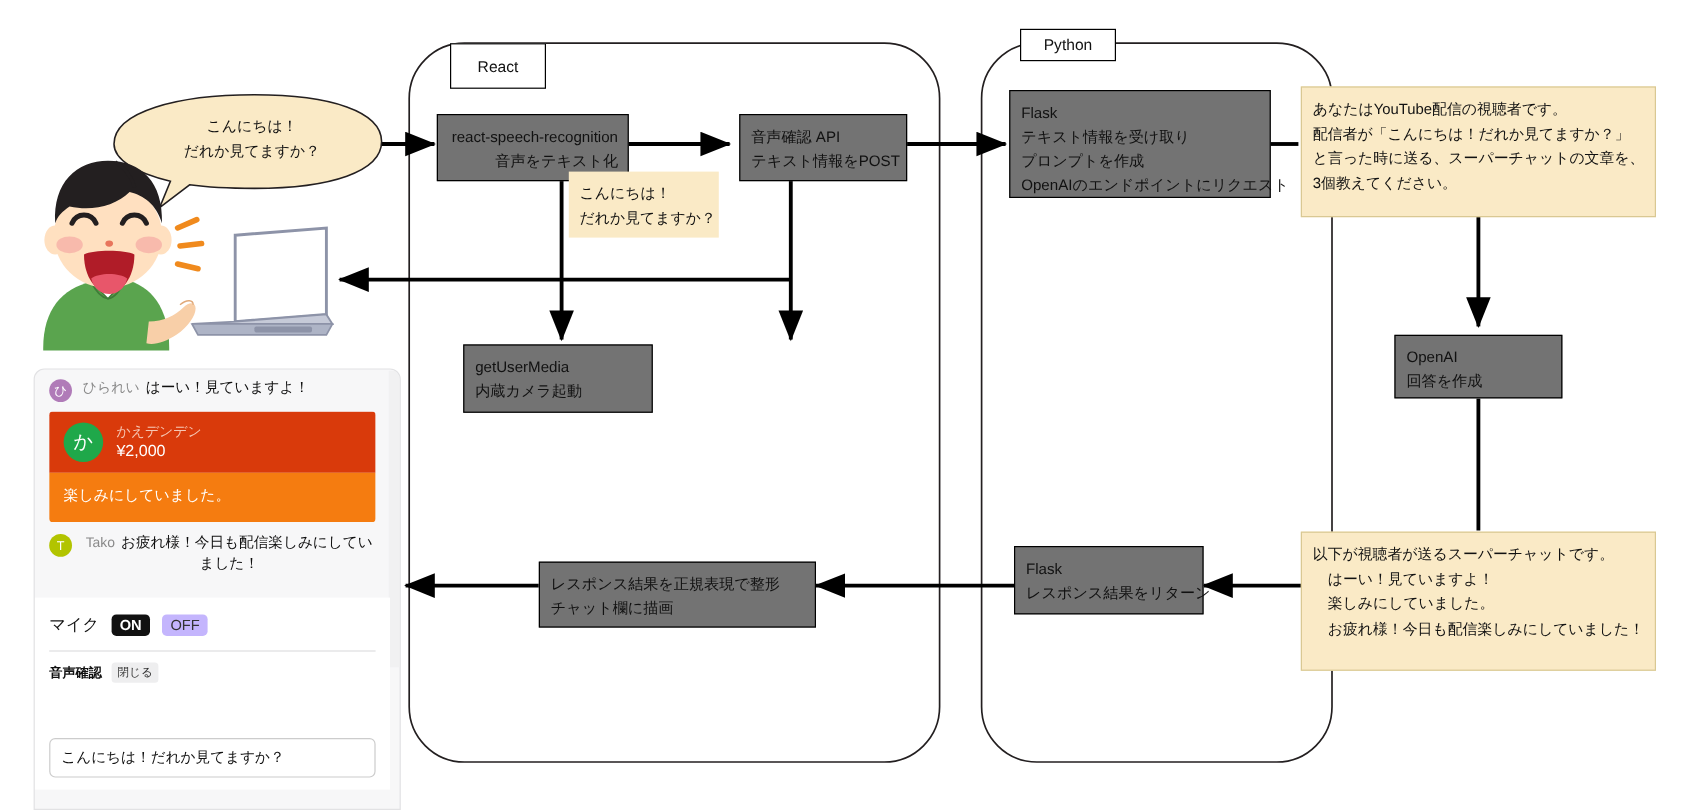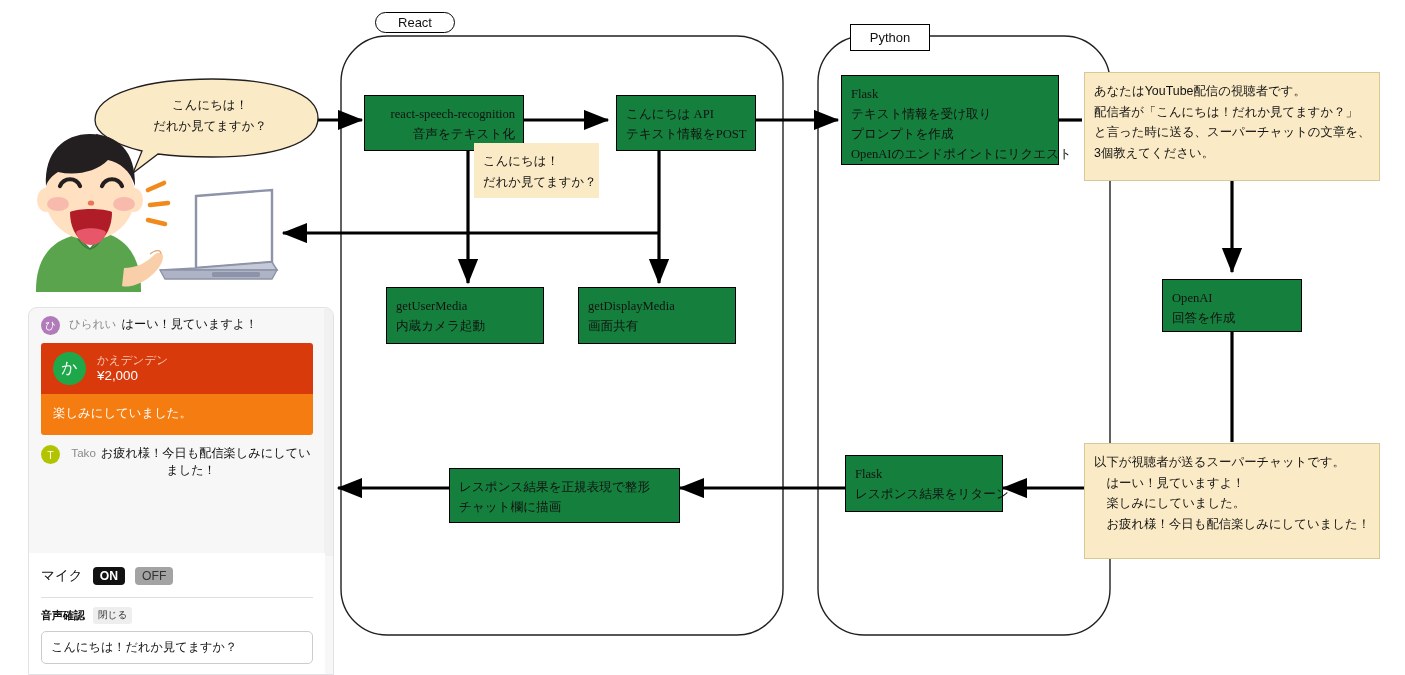--- a/index.html
+++ b/index.html
@@ -1,22 +1,22 @@
 <!DOCTYPE html>
 <html><head>
 <meta charset="utf-8">
 <style>
   html,body{margin:0;padding:0;background:#ffffff;}
   body{width:1405px;height:675px;position:relative;overflow:hidden;
        font-family:"Liberation Sans","DejaVu Sans",sans-serif;color:#111;}
   #stage{position:absolute;left:0;top:0;width:1405px;height:675px;}
   svg.layer{position:absolute;left:0;top:0;width:1405px;height:675px;pointer-events:none;}
 
-  .nbox{position:absolute;box-sizing:border-box;border:1.4px solid #000;background:#15803d;
-        padding:8px 8px 6px 9px;font-size:12.6px;line-height:20px;white-space:pre;font-family:Liberation Serif, serif;}
+  .nbox{position:absolute;box-sizing:border-box;border:1.4px solid #000;background:#737373;
+        padding:8px 8px 6px 9px;font-size:12.6px;line-height:20px;white-space:pre;}
   .note{position:absolute;box-sizing:border-box;background:#faeac6;border:1px solid #d9c893;
         padding:8px 9px 7px 9px;font-size:12.4px;line-height:20.5px;white-space:pre;}
   .note.noborder{border:none;}
   .tagbox{position:absolute;box-sizing:border-box;border:1.4px solid #000;background:#fff;
           font-size:13px;display:flex;align-items:center;justify-content:center;}
 
   
   #chat{position:absolute;left:28px;top:307px;width:306px;height:368px;
         background:#f7f7f8;border:1px solid #e2e2e4;border-radius:9px 9px 0 0;
         box-sizing:border-box;overflow:hidden;}
@@ -31,33 +31,33 @@
   .mtxt{font-size:12.2px;line-height:17px;color:#0f0f0f;text-align:center;}
   .mauthor{color:#8a8a8a;font-size:11.6px;margin-right:5px;}
 
   .sc{margin:4px 12px 2px 12px;border-radius:3px;overflow:hidden;}
   .sc-head{background:#d93a0b;display:flex;align-items:center;gap:11px;padding:9px 12px;}
   .sc-head .av{width:33px;height:33px;flex:0 0 33px;border-radius:50%;font-size:16px;margin:0;}
   .sc-name{color:#f6c7b4;font-size:11.6px;line-height:15px;}
   .sc-amt{color:#fff;font-size:13.4px;line-height:18px;}
   .sc-body{background:#f57c10;color:#fff;font-size:12.4px;padding:11px 12px 13px 12px;}
 
-  #chatfoot{position:absolute;left:0;bottom:0;width:296px;background:#fff;padding:0 12px 10px 12px;
+  #chatfoot{position:absolute;left:0;bottom:16px;width:296px;background:#fff;padding:0 12px 10px 12px;
             box-sizing:border-box;}
   .microw{display:flex;align-items:center;gap:10px;padding:14px 0 12px 0;}
   .miclabel{font-size:13.6px;}
   .pill{font-size:12.2px;border-radius:4px;padding:2px 7px;}
   .pill.on{background:#111;color:#fff;font-weight:bold;}
-  .pill.off{background:#a3a3a3;color:#333;}
+  .pill.off{background:#c4b5fd;color:#333;}
   .divider{height:1px;background:#dedee0;}
   .voicerow{display:flex;align-items:center;gap:8px;padding:9px 0 7px 0;}
   .voicelabel{font-size:11px;font-weight:bold;}
   .smallbtn{font-size:9.6px;background:#eeeeef;border-radius:3px;padding:2px 5px;color:#333;}
   .txtfield{border:1px solid #ccc;border-radius:5px;background:#fff;font-size:12.2px;
-            padding:7px 9px;color:#111;}
+            padding:7px 9px;color:#111;margin-top:39px;}
 </style>
 </head>
 <body>
 
 <div id="stage">
 
   <svg class="layer" viewBox="0 0 1405 675">
     <defs>
       <marker id="ah" markerWidth="9" markerHeight="9" refX="7.6" refY="3.2" orient="auto">
         <path d="M0,0 L8,3.2 L0,6.4 z" fill="#000"></path>
@@ -128,38 +128,36 @@
 
     <g>
       <path d="M196,196 L272,190 L272,262 L196,268 Z" fill="#ffffff" stroke="#8d93a8" stroke-width="2.4"></path>
       <path d="M196,268 L272,262 L277,270 L160,270 Z" fill="#c6cad8" stroke="#8d93a8" stroke-width="1.6"></path>
       <path d="M160,270 L277,270 L272,279 L165,279 Z" fill="#aeb4c6" stroke="#8d93a8" stroke-width="1.4"></path>
       <rect x="212" y="272" width="48" height="5" rx="1.6" fill="#8d93a8"></rect>
       <path d="M200,200 L268,195 L268,258 L200,263 Z" fill="#ffffff"></path>
     </g>
   </svg>
 
-  <div class="tagbox" style="left:375px;top:12px;width:80px;height:21px;border-radius:13px;">
+  <div class="tagbox" style="left:375px;top:36px;width:80px;height:38px;">
     <span>React</span>
   </div>
   <div class="tagbox" style="left:850px;top:24px;width:80px;height:27px;">
     <span>Python</span>
   </div>
 
   <div class="nbox" style="left:364px;top:95px;width:160px;height:56px;text-align:right;">react-speech-recognition
 音声をテキスト化</div>
 
-  <div class="nbox" style="left:616px;top:95px;width:140px;height:56px;">こんにちは API
+  <div class="nbox" style="left:616px;top:95px;width:140px;height:56px;">音声確認 API
 テキスト情報をPOST</div>
 
   <div class="nbox" style="left:386px;top:287px;width:158px;height:57px;">getUserMedia
 内蔵カメラ起動</div>
 
-  <div class="nbox" style="left:578px;top:287px;width:158px;height:57px;">getDisplayMedia
-画面共有</div>
 
   <div class="nbox" style="left:841px;top:75px;width:218px;height:90px;">Flask
 テキスト情報を受け取り
 プロンプトを作成
 OpenAIのエンドポイントにリクエスト</div>
 
   <div class="nbox" style="left:1162px;top:279px;width:140px;height:53px;">OpenAI
 回答を作成</div>
 
   <div class="nbox" style="left:845px;top:455px;width:158px;height:57px;">Flask

